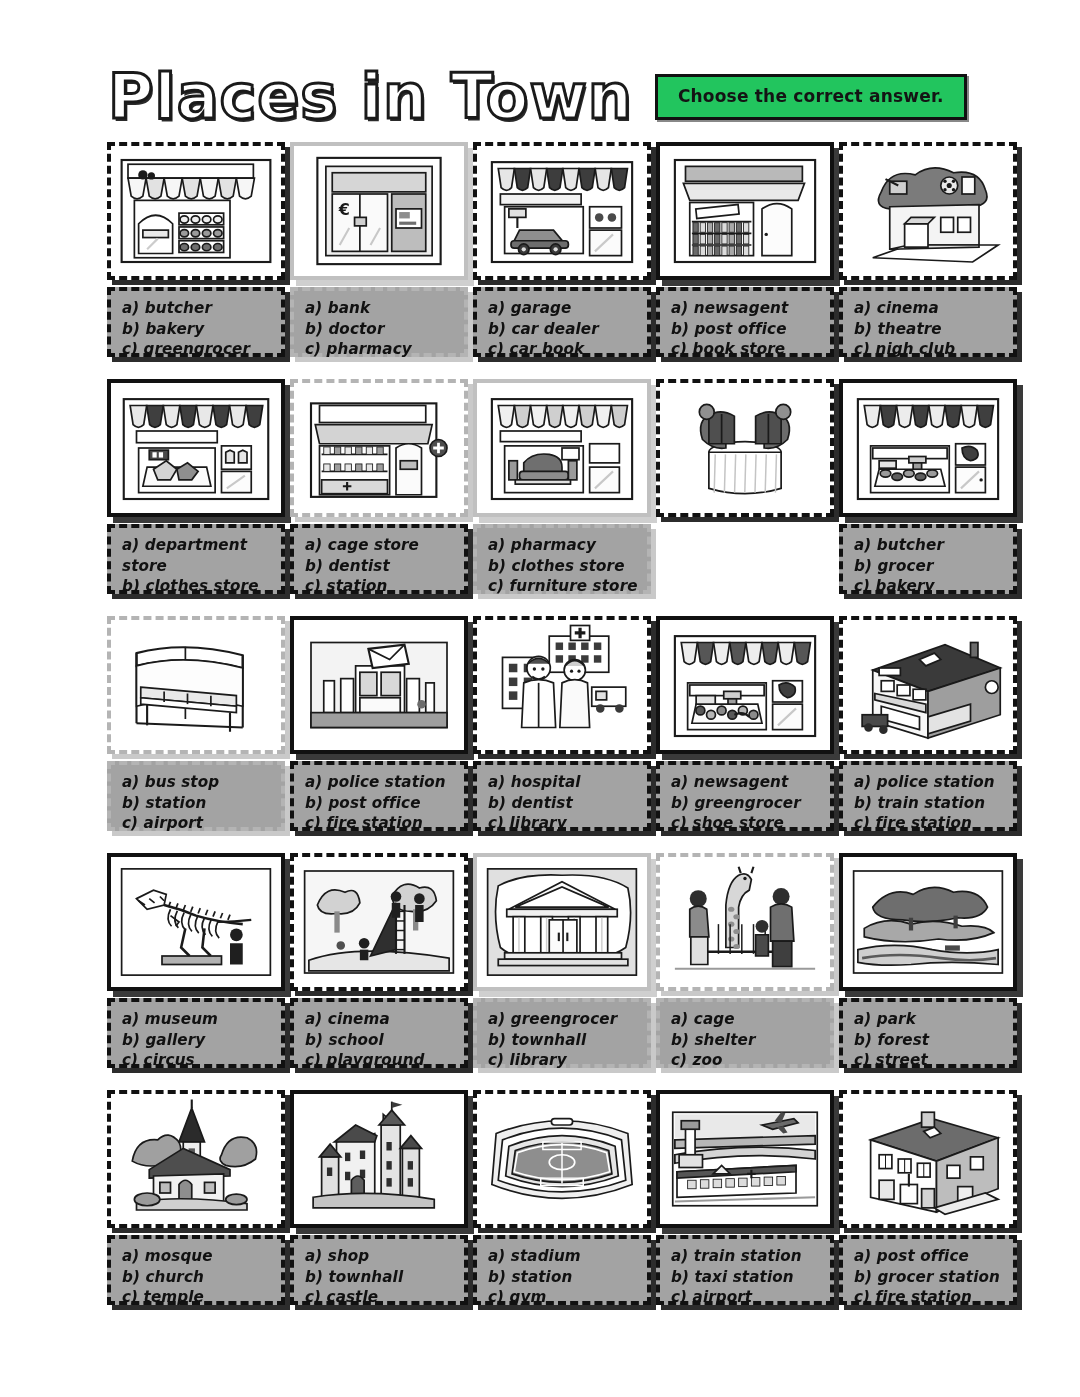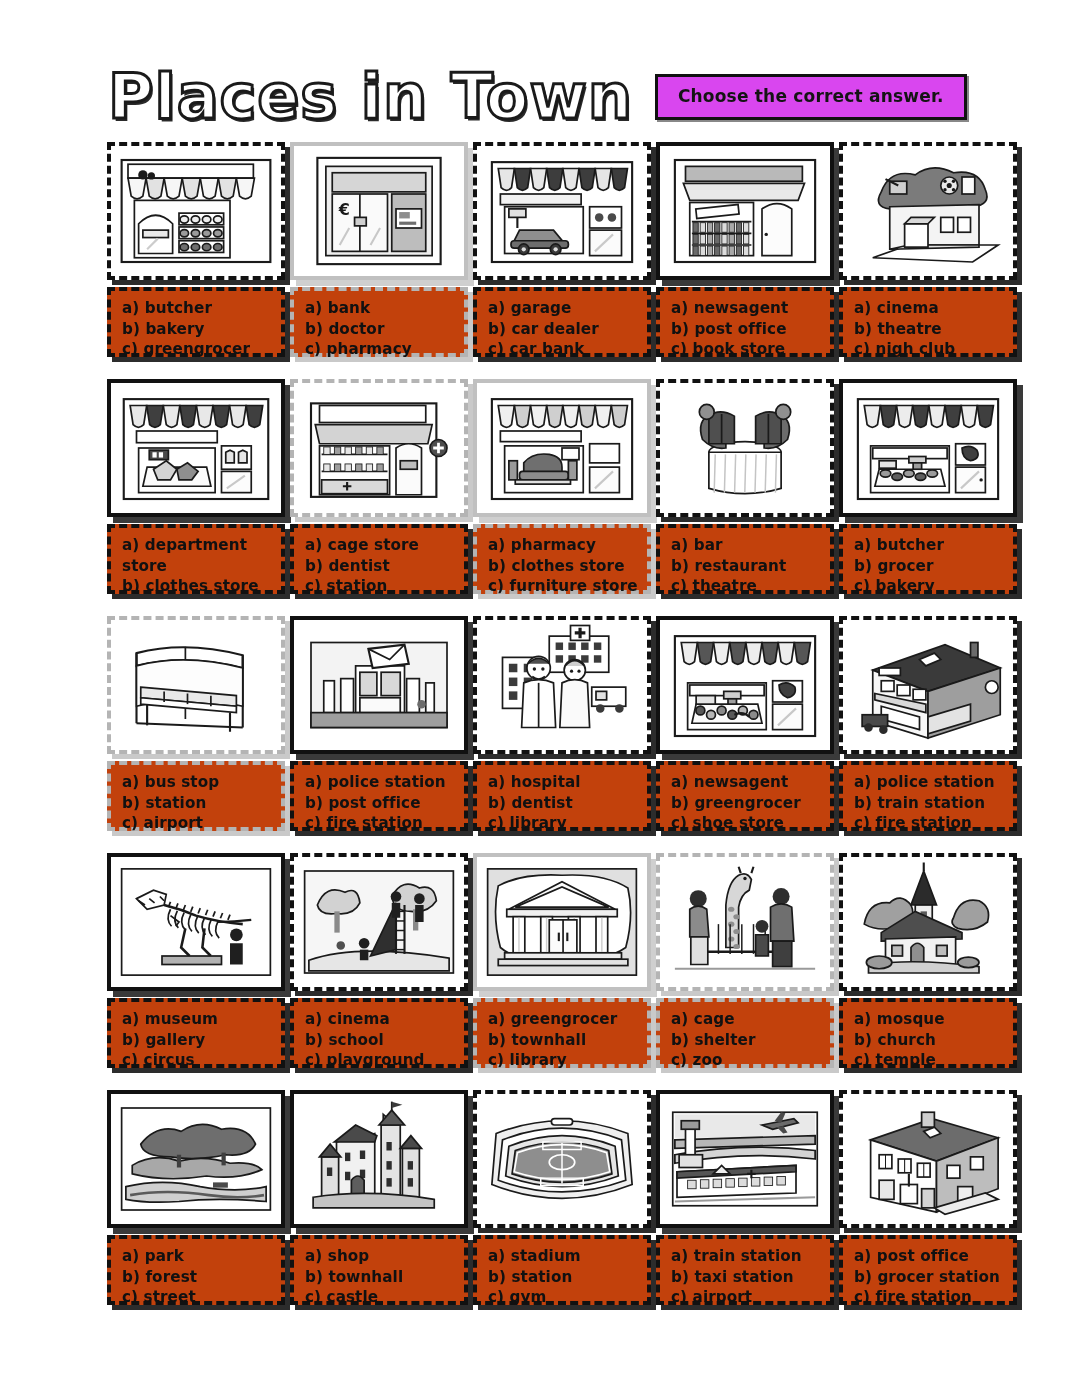--- a/index.html
+++ b/index.html
@@ -25,21 +25,21 @@
     letter-spacing:1px;
     color:#ffffff;
     -webkit-text-stroke:3px #1a1a1a;
     text-shadow:2px 3px 0 #2a2a2a;
     line-height:1;
     white-space:nowrap;
   }
   .instruction-box{
     margin-left:22px;
     border:3px solid #111;
-    background:#d946ef;
+    background:#22c55e;
     padding:9px 20px 11px 20px;
     box-shadow:2px 2px 0 #888;
   }
   .instruction-text{
     font-size:17px;font-weight:700;color:#141414;white-space:nowrap;
     letter-spacing:.2px;
   }
 
   
   .grid{
@@ -61,22 +61,23 @@
     background:#fff;
     display:flex;align-items:center;justify-content:center;
     overflow:hidden;
   }
   
   .ans-frame{
     position:relative;
     margin-top:7px;
     height:70px;
     box-sizing:border-box;
-    background:#c2410c;
+    background:#a3a3a3;
     padding:7px 4px 4px 11px;
+    font-style:italic;
   }
   .opt{
     font-size:15.2px;
     font-weight:700;
     color:#111;
     line-height:20.5px;
     white-space:nowrap;
     letter-spacing:.1px;
   }
   .opt.wrap{white-space:normal;}
@@ -200,21 +201,21 @@
             <rect x="106" y="56" width="30" height="20" fill="#fff" stroke="#1a1a1a" stroke-width="1.6"></rect>
             <circle cx="115" cy="66" r="4" fill="#4a4a4a"></circle>
             <circle cx="127" cy="66" r="4" fill="#4a4a4a"></circle>
             <rect x="106" y="78" width="30" height="24" fill="#fbfbfb" stroke="#1a1a1a" stroke-width="1.6"></rect>
             <line x1="111" y1="98" x2="128" y2="82" stroke="#c9c9c9" stroke-width="2"></line>
           </svg>
         </div>
         <div class="ans-frame b-dash">
           <div class="opt">a) garage</div>
           <div class="opt">b) car dealer</div>
-          <div class="opt">c) car bank</div>
+          <div class="opt">c) car book</div>
         </div>
       </div>
       <div class="cell">
         <div class="pic-frame b-solid">
           <svg class="art" viewBox="0 0 160 120" preserveAspectRatio="xMidYMid meet">
             <rect x="14" y="12" width="132" height="96" fill="#fff" stroke="#1a1a1a" stroke-width="2"></rect>
             <rect x="24" y="18" width="110" height="14" fill="#b9b9b9" stroke="#1a1a1a" stroke-width="1.6"></rect>
             <path d="M22 34 L136 34 L130 50 L28 50 Z" fill="#e9e9e9" stroke="#1a1a1a" stroke-width="1.6"></path>
             <rect x="28" y="52" width="60" height="50" fill="#fff" stroke="#1a1a1a" stroke-width="1.6"></rect>
             <rect x="34" y="56" width="40" height="9" fill="#fff" transform="rotate(-6 54 60)" stroke="#1a1a1a" stroke-width="1.6"></rect>
@@ -396,25 +397,20 @@
             <path d="M40 52 Q34 34 48 28 Q58 24 62 34 L62 60 Q50 62 40 52 Z" fill="#6c6c6c" stroke="#1a1a1a" stroke-width="1.6"></path>
             <path d="M46 30 Q56 22 70 30 L70 56 L46 56 Z" fill="#4f4f4f" stroke="#1a1a1a" stroke-width="1.6"></path>
             <path d="M120 52 Q126 34 112 28 Q102 24 98 34 L98 60 Q110 62 120 52 Z" fill="#6c6c6c" stroke="#1a1a1a" stroke-width="1.6"></path>
             <path d="M114 30 Q104 22 90 30 L90 56 L114 56 Z" fill="#4f4f4f" stroke="#1a1a1a" stroke-width="1.6"></path>
             <circle cx="44" cy="26" r="7" fill="#909090" stroke="#1a1a1a" stroke-width="1.6"></circle>
             <circle cx="116" cy="26" r="7" fill="#909090" stroke="#1a1a1a" stroke-width="1.6"></circle>
             <line x1="58" y1="28" x2="58" y2="56" stroke="#1a1a1a" stroke-width="1.6"></line>
             <line x1="102" y1="28" x2="102" y2="56" stroke="#1a1a1a" stroke-width="1.6"></line>
           </svg>
         </div>
-        <div class="ans-frame b-dash">
-          <div class="opt">a) bar</div>
-          <div class="opt">b) restaurant</div>
-          <div class="opt">c) theatre</div>
-        </div>
       </div>
       <div class="cell">
         <div class="pic-frame b-solid">
           <svg class="art" viewBox="0 0 160 120" preserveAspectRatio="xMidYMid meet">
             <rect x="14" y="14" width="132" height="94" fill="#fff" stroke="#1a1a1a" stroke-width="2"></rect>
             <path d="M20 20 L35.2 20 L32.5 38 Q27.6 43 22.7 38 Z" fill="#ececec" stroke="#1a1a1a" stroke-width="1.6"></path>
             <path d="M35.2 20 L50.400000000000006 20 L47.7 38 Q42.800000000000004 43 37.900000000000006 38 Z" fill="#3f3f3f" stroke="#1a1a1a" stroke-width="1.6"></path>
             <path d="M50.4 20 L65.6 20 L62.9 38 Q58 43 53.1 38 Z" fill="#ececec" stroke="#1a1a1a" stroke-width="1.6"></path>
             <path d="M65.6 20 L80.8 20 L78.1 38 Q73.19999999999999 43 68.3 38 Z" fill="#3f3f3f" stroke="#1a1a1a" stroke-width="1.6"></path>
             <path d="M80.8 20 L96 20 L93.3 38 Q88.39999999999999 43 83.5 38 Z" fill="#ececec" stroke="#1a1a1a" stroke-width="1.6"></path>
@@ -734,20 +730,39 @@
             <line x1="14" y1="104" x2="146" y2="104" stroke="#9a9a9a" stroke-width="2"></line>
           </svg>
         </div>
         <div class="ans-frame b-dash-grey">
           <div class="opt">a) cage</div>
           <div class="opt">b) shelter</div>
           <div class="opt">c) zoo</div>
         </div>
       </div>
       <div class="cell">
+        <div class="pic-frame b-solid">
+          <svg class="art" viewBox="0 0 160 120" preserveAspectRatio="xMidYMid meet">
+            <rect x="10" y="12" width="140" height="96" fill="#fff" stroke="#1a1a1a" stroke-width="1.6"></rect>
+            <path d="M28 46 Q44 26 66 34 Q84 22 104 32 Q128 28 136 46 Q130 58 108 56 Q80 62 56 58 Q30 58 28 46 Z" fill="#6e6e6e" stroke="#1a1a1a" stroke-width="1.6"></path>
+            <path d="M20 66 Q40 54 64 62 Q88 56 112 64 Q134 62 142 70 Q120 80 90 76 Q52 82 20 74 Z" fill="#a8a8a8" stroke="#1a1a1a" stroke-width="1.6"></path>
+            <path d="M14 86 Q48 78 84 86 Q118 92 146 86 L146 100 Q100 96 64 100 Q34 102 14 98 Z" fill="#cfcfcf" stroke="#1a1a1a" stroke-width="1.6"></path>
+            <path d="M18 94 Q52 88 92 94 Q120 98 144 94" fill="none" stroke="#5a5a5a" stroke-width="2.4"></path>
+            <rect x="62" y="56" width="4" height="12" fill="#3f3f3f"></rect>
+            <rect x="104" y="54" width="4" height="12" fill="#3f3f3f"></rect>
+            <path d="M96 82 l14 0 l0 5 l-14 0 z" fill="#4a4a4a"></path>
+          </svg>
+        </div>
+        <div class="ans-frame b-dash">
+          <div class="opt">a) park</div>
+          <div class="opt">b) forest</div>
+          <div class="opt">c) street</div>
+        </div>
+      </div>
+      <div class="cell">
         <div class="pic-frame b-dash">
           <svg class="art" viewBox="0 0 160 120" preserveAspectRatio="xMidYMid meet">
             <path d="M20 62 Q24 40 44 42 Q54 32 64 44 Q70 58 54 64 Q34 70 20 62 Z" fill="#a0a0a0" stroke="#1a1a1a" stroke-width="1.6"></path>
             <path d="M104 56 Q110 36 128 40 Q140 46 136 60 Q124 70 108 66 Q100 62 104 56 Z" fill="#a0a0a0" stroke="#1a1a1a" stroke-width="1.6"></path>
             <path d="M76 12 L88 44 L64 44 Z" fill="#2b2b2b" stroke="#1a1a1a" stroke-width="1.6"></path>
             <rect x="68" y="44" width="16" height="20" fill="#efefef" stroke="#1a1a1a" stroke-width="1.6"></rect>
             <rect x="73" y="50" width="6" height="10" fill="#5a5a5a"></rect>
             <line x1="76" y1="12" x2="76" y2="4" stroke="#1a1a1a" stroke-width="2"></line>
             <path d="M36 70 L68 50 L112 70 L112 76 L36 78 Z" fill="#4e4e4e" stroke="#1a1a1a" stroke-width="1.6"></path>
             <path d="M40 76 L40 100 L106 100 L106 74 Z" fill="#f2f2f2" stroke="#1a1a1a" stroke-width="1.6"></path>
@@ -756,39 +771,20 @@
             <rect x="88" y="82" width="10" height="10" fill="#bdbdbd" stroke="#1a1a1a" stroke-width="1.6"></rect>
             <path d="M24 100 Q70 94 128 102 L128 108 L24 108 Z" fill="#d0d0d0" stroke="#1a1a1a" stroke-width="1.6"></path>
             <ellipse cx="34" cy="98" rx="12" ry="6" fill="#9a9a9a" stroke="#1a1a1a" stroke-width="1.6"></ellipse>
             <ellipse cx="118" cy="98" rx="10" ry="5" fill="#9a9a9a" stroke="#1a1a1a" stroke-width="1.6"></ellipse>
           </svg>
         </div>
         <div class="ans-frame b-dash">
           <div class="opt">a) mosque</div>
           <div class="opt">b) church</div>
           <div class="opt">c) temple</div>
-        </div>
-      </div>
-      <div class="cell">
-        <div class="pic-frame b-solid">
-          <svg class="art" viewBox="0 0 160 120" preserveAspectRatio="xMidYMid meet">
-            <rect x="10" y="12" width="140" height="96" fill="#fff" stroke="#1a1a1a" stroke-width="1.6"></rect>
-            <path d="M28 46 Q44 26 66 34 Q84 22 104 32 Q128 28 136 46 Q130 58 108 56 Q80 62 56 58 Q30 58 28 46 Z" fill="#6e6e6e" stroke="#1a1a1a" stroke-width="1.6"></path>
-            <path d="M20 66 Q40 54 64 62 Q88 56 112 64 Q134 62 142 70 Q120 80 90 76 Q52 82 20 74 Z" fill="#a8a8a8" stroke="#1a1a1a" stroke-width="1.6"></path>
-            <path d="M14 86 Q48 78 84 86 Q118 92 146 86 L146 100 Q100 96 64 100 Q34 102 14 98 Z" fill="#cfcfcf" stroke="#1a1a1a" stroke-width="1.6"></path>
-            <path d="M18 94 Q52 88 92 94 Q120 98 144 94" fill="none" stroke="#5a5a5a" stroke-width="2.4"></path>
-            <rect x="62" y="56" width="4" height="12" fill="#3f3f3f"></rect>
-            <rect x="104" y="54" width="4" height="12" fill="#3f3f3f"></rect>
-            <path d="M96 82 l14 0 l0 5 l-14 0 z" fill="#4a4a4a"></path>
-          </svg>
-        </div>
-        <div class="ans-frame b-dash">
-          <div class="opt">a) park</div>
-          <div class="opt">b) forest</div>
-          <div class="opt">c) street</div>
         </div>
       </div>
       <div class="cell">
         <div class="pic-frame b-solid">
           <svg class="art" viewBox="0 0 160 120" preserveAspectRatio="xMidYMid meet">
             <path d="M84 18 L98 30 L98 96 L84 96 Z" fill="#cfcfcf" stroke="#1a1a1a" stroke-width="1.6"></path>
             <rect x="82" y="28" width="18" height="68" fill="#e4e4e4" stroke="#1a1a1a" stroke-width="1.6"></rect>
             <path d="M80 28 L92 14 L104 28 Z" fill="#5a5a5a" stroke="#1a1a1a" stroke-width="1.6"></path>
             <line x1="92" y1="14" x2="92" y2="6" stroke="#1a1a1a" stroke-width="1.6"></line>
             <path d="M92 6 l10 3 l-10 3 z" fill="#3a3a3a"></path>

